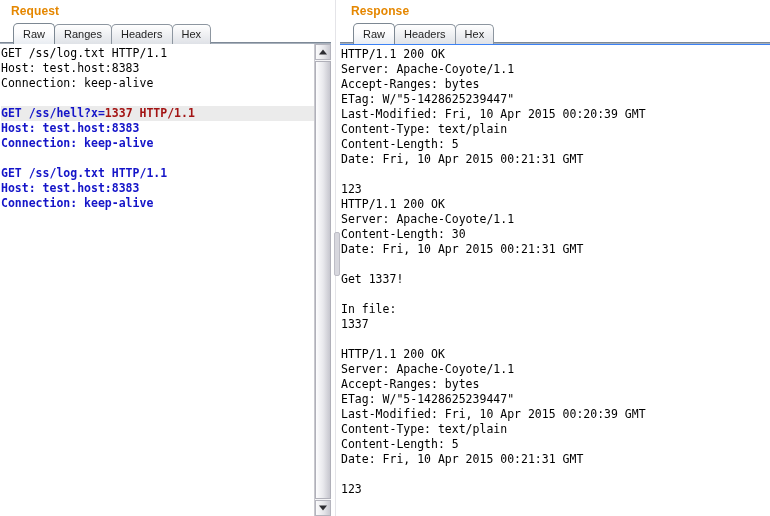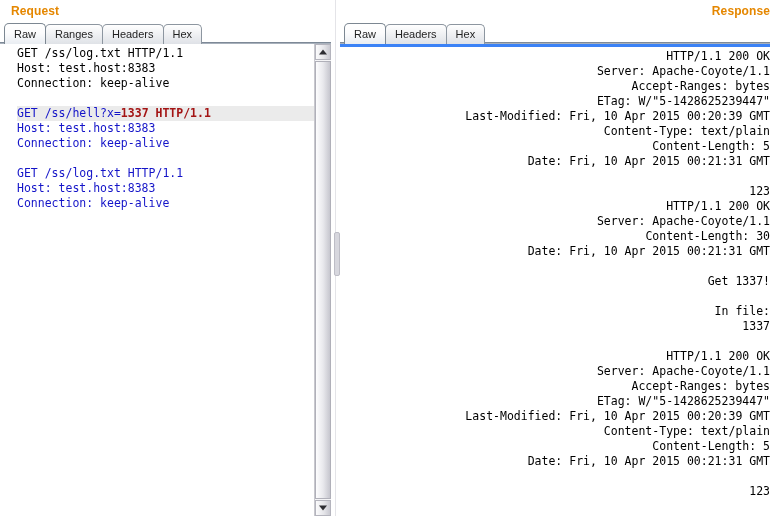--- a/index.html
+++ b/index.html
@@ -51,38 +51,38 @@
     border-radius: 2px;
   }
   .splitter .grip-line {
     position: absolute;
     left: 4px;
     top: 0;
     width: 1px;
     height: 516px;
     background: #e4e4e8;
   }
-  .panel-response { width: 430px; text-align: right; }
+  .panel-response { width: 430px; }
 
   
   .panel-title {
     color: #e58700;
     font-weight: bold;
     font-size: 12px;
     font-family: "Liberation Sans", sans-serif;
     padding: 4px 0 3px 11px;
     line-height: 14px;
     letter-spacing: 0.1px;
   }
 
   
   .tabstrip {
     position: relative;
     height: 23px;
-    padding-left: 4px;
+    padding-left: 13px;
     display: flex;
     align-items: flex-end;
     box-sizing: border-box;
   }
   .tabstrip::after {
     content: "";
     position: absolute;
     left: 0; right: 0; bottom: 0;
     height: 2px;
     background: linear-gradient(to bottom, #6f7b8a 0%, #8c97a4 50%, #c3cad3 100%);
@@ -111,43 +111,43 @@
     line-height: 20px;
     z-index: 3;
   }
 
   
   .body-wrap {
     position: relative;
     flex: 1 1 auto;
     display: flex;
     min-height: 0;
-    border-top: 3px solid #3b82f6;
-  }
-  .panel-request .body-wrap { border-top: none; padding-left: 16px; }
+    border-top: 1px solid #3b82f6;
+  }
+  .panel-request .body-wrap { border-top: none; }
 
   .msg-view {
     flex: 1 1 auto;
     overflow: hidden;
     position: relative;
     background: #ffffff;
     padding: 2px 0 0 1px;
     box-sizing: border-box;
   }
   .msg-text {
     font-family: "DejaVu Sans Mono", "Liberation Mono", monospace;
     font-size: 11.5px;
     line-height: 15px;
     white-space: pre;
     margin: 0;
     padding: 0;
   }
   .ln { display: block; height: 15px; }
   .seg-plain  { color: #000000; }
-  .seg-blue   { color: #1414c8; }
+  .seg-blue   { color: #1414c8; font-weight: bold; }
   .seg-red    { color: #a31414; font-weight: bold; }
   .ln.hl { background: #ebebeb; }
 
   
   .vscroll {
     flex: 0 0 17px;
     width: 17px;
     position: relative;
     background: #f3f3f5;
     border-left: 1px solid #c8c8ce;

